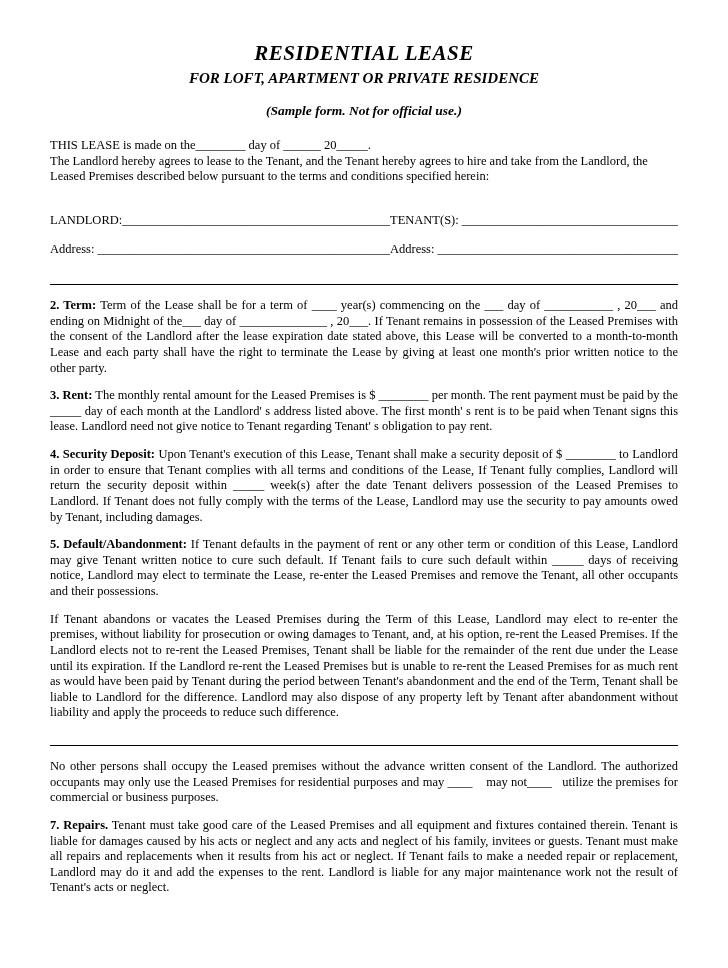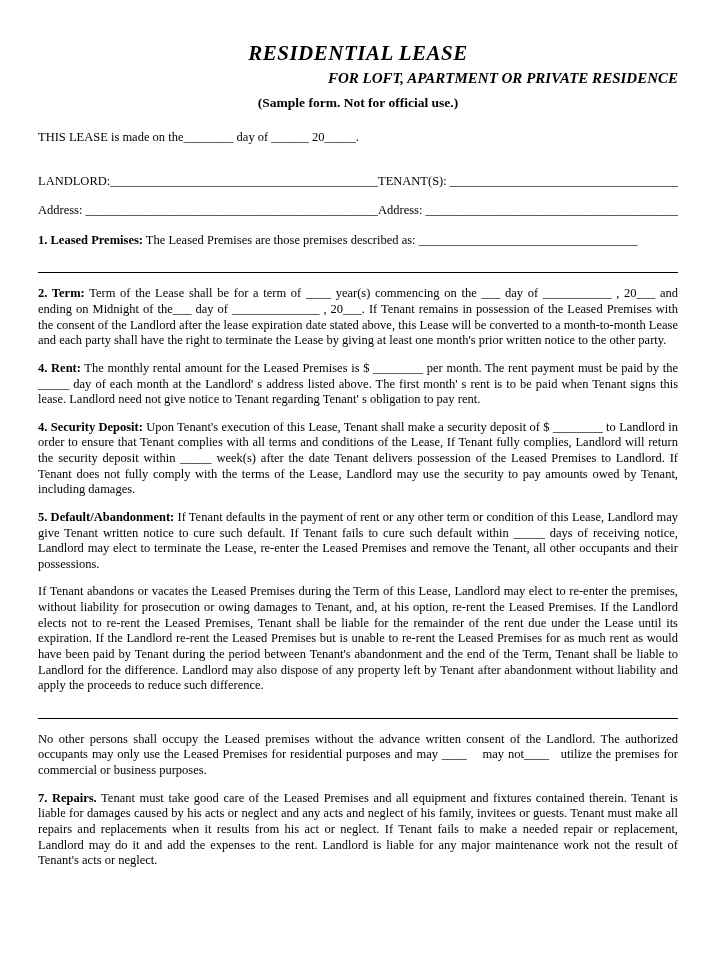--- a/index.html
+++ b/index.html
@@ -6,21 +6,21 @@
   html, body {
     margin: 0;
     padding: 0;
     background: #ffffff;
   }
   .page {
     width: 728px;
     height: 968px;
     margin: 0 auto;
     background: #ffffff;
-    padding: 40px 50px 30px 38px;
+    padding: 40px 50px 30px 50px;
     font-family: "Liberation Serif", "DejaVu Serif", serif;
     font-size: 12.5px;
     line-height: 1.25;
     color: #000000;
     overflow: hidden;
   }
   .doc-header {
     text-align: center;
     margin-bottom: 18px;
   }
@@ -28,26 +28,26 @@
     font-size: 21px;
     font-weight: bold;
     font-style: italic;
     letter-spacing: 0.5px;
   }
   .doc-subtitle {
     font-size: 15px;
     font-weight: bold;
     font-style: italic;
     margin-top: 3px;
-    text-align: right;
   }
   .doc-note {
     font-size: 13.5px;
     font-weight: bold;
-    margin-top: 7px;
+    font-style: italic;
+    margin-top: 15px;
   }
   .para {
     margin: 0 0 12px 0;
     text-align: justify;
   }
   .para.intro {
     text-align: left;
     margin-bottom: 28px;
   }
   .bold { font-weight: bold; }
@@ -80,43 +80,41 @@
 <div class="page">
 
   <header class="doc-header">
     <div class="doc-title">RESIDENTIAL LEASE</div>
     <div class="doc-subtitle">FOR LOFT, APARTMENT OR PRIVATE RESIDENCE</div>
     <div class="doc-note">(Sample form.  Not for official use.)</div>
   </header>
 
   <p class="para intro">
     <span>THIS LEASE is made on the________ day of ______ 20_____.</span><br>
+    <span>The Landlord hereby agrees to lease to the Tenant, and the Tenant hereby agrees to hire and take from the Landlord, the Leased Premises described below pursuant to the terms and conditions specified herein:</span>
   </p>
 
   <div class="parties-row">
     <span class="col-left">LANDLORD:__________________________________________________</span>
     <span class="col-right">TENANT(S): __________________________________________________</span>
   </div>
 
   <div class="parties-row">
     <span class="col-left">Address: ____________________________________________________</span>
     <span class="col-right">Address: ____________________________________________________</span>
   </div>
 
-  <p class="para">
-    <span class="bold">1. Leased Premises:</span><span> The Leased Premises are those premises described as: ___________________________________</span>
-  </p>
   <div class="fill-line"></div>
 
   <p class="para">
     <span class="bold">2. Term:</span><span> Term of the Lease shall be for a term of ____  year(s) commencing on the ___ day of ___________ , 20___ and ending on Midnight of the___ day of ______________ , 20___.  If Tenant remains in possession of the Leased Premises with the consent of the Landlord after the lease expiration date stated above, this Lease will be converted to a month-to-month Lease and each party shall have the right to terminate the Lease by giving at least one month's prior written notice to the other party.</span>
   </p>
 
   <p class="para">
-    <span class="bold">4. Rent:</span><span> The monthly rental amount for the Leased Premises is $ ________  per month. The rent payment must be paid by the _____ day of each month at the Landlord' s address listed above. The first month' s rent is to be paid when Tenant signs this lease. Landlord need not give notice to Tenant regarding Tenant' s obligation to pay rent.</span>
+    <span class="bold">3. Rent:</span><span> The monthly rental amount for the Leased Premises is $ ________  per month. The rent payment must be paid by the _____ day of each month at the Landlord' s address listed above. The first month' s rent is to be paid when Tenant signs this lease. Landlord need not give notice to Tenant regarding Tenant' s obligation to pay rent.</span>
   </p>
 
   <p class="para">
     <span class="bold">4. Security Deposit:</span><span> Upon Tenant's execution of this Lease, Tenant shall make a security deposit of $ ________ to Landlord in order to ensure that Tenant complies with all terms and conditions of the Lease, If Tenant fully complies, Landlord will return the security deposit within _____ week(s) after the date Tenant delivers possession of the Leased Premises to Landlord. If Tenant does not fully comply with the terms of the Lease, Landlord may use the security to pay amounts owed by Tenant, including damages.</span>
   </p>
 
   <p class="para">
     <span class="bold">5. Default/Abandonment:</span><span> If Tenant defaults in the payment of rent or any other term or condition of this Lease, Landlord may give Tenant written notice to cure such default. If Tenant fails to cure such default within _____ days of receiving notice, Landlord may elect to terminate the Lease, re-enter the Leased Premises and remove the Tenant, all other occupants and their possessions.</span>
   </p>
 

